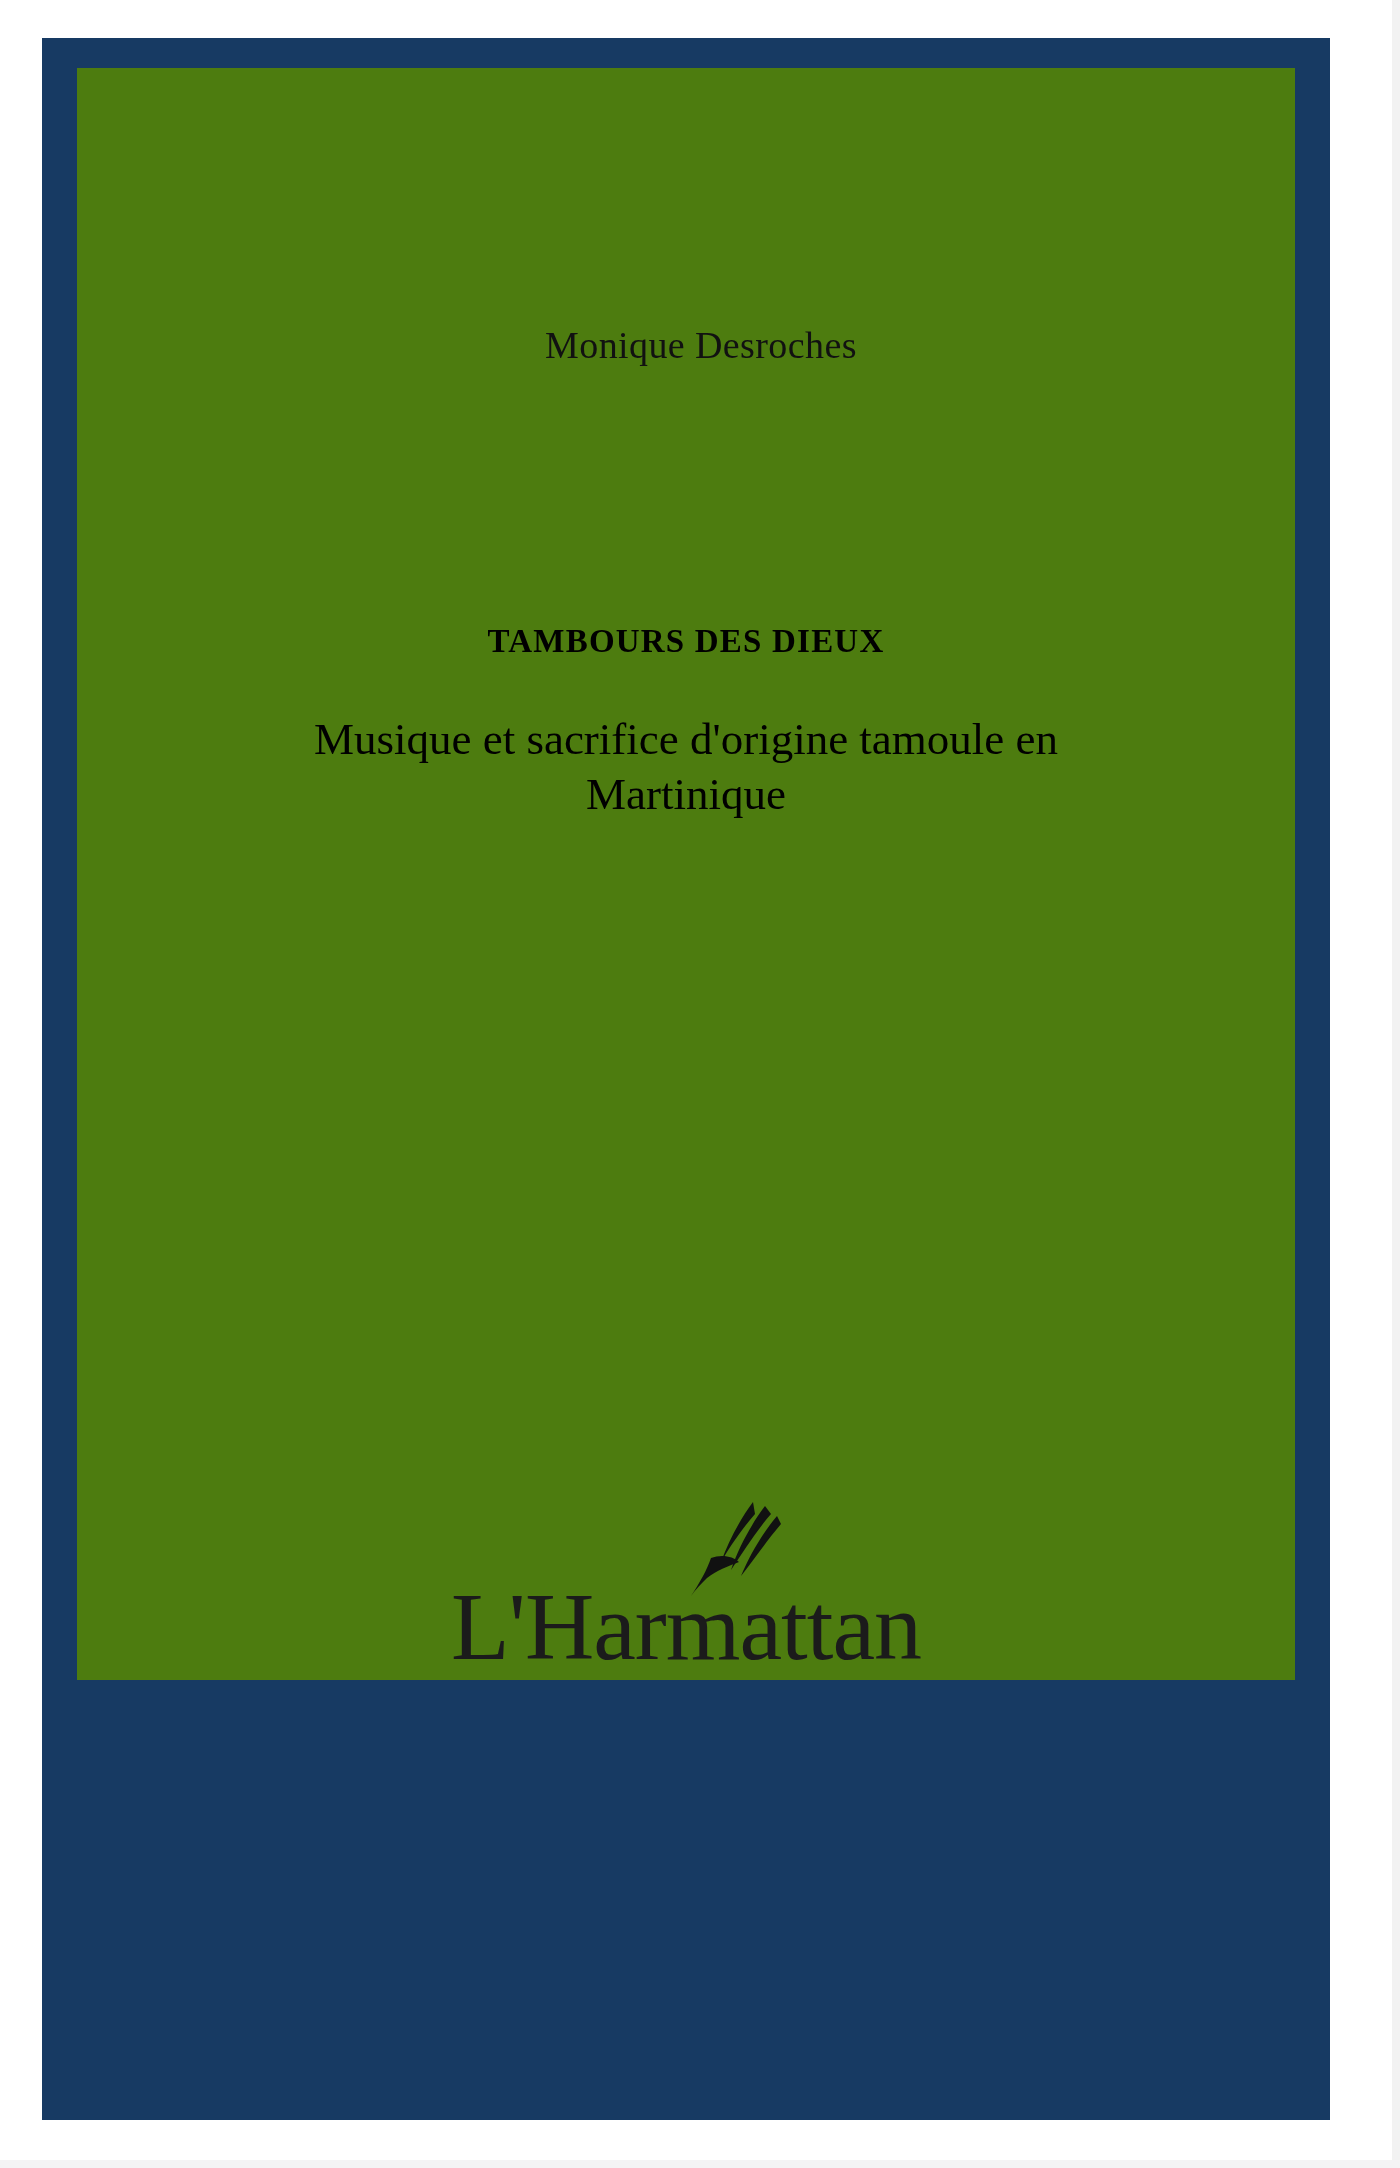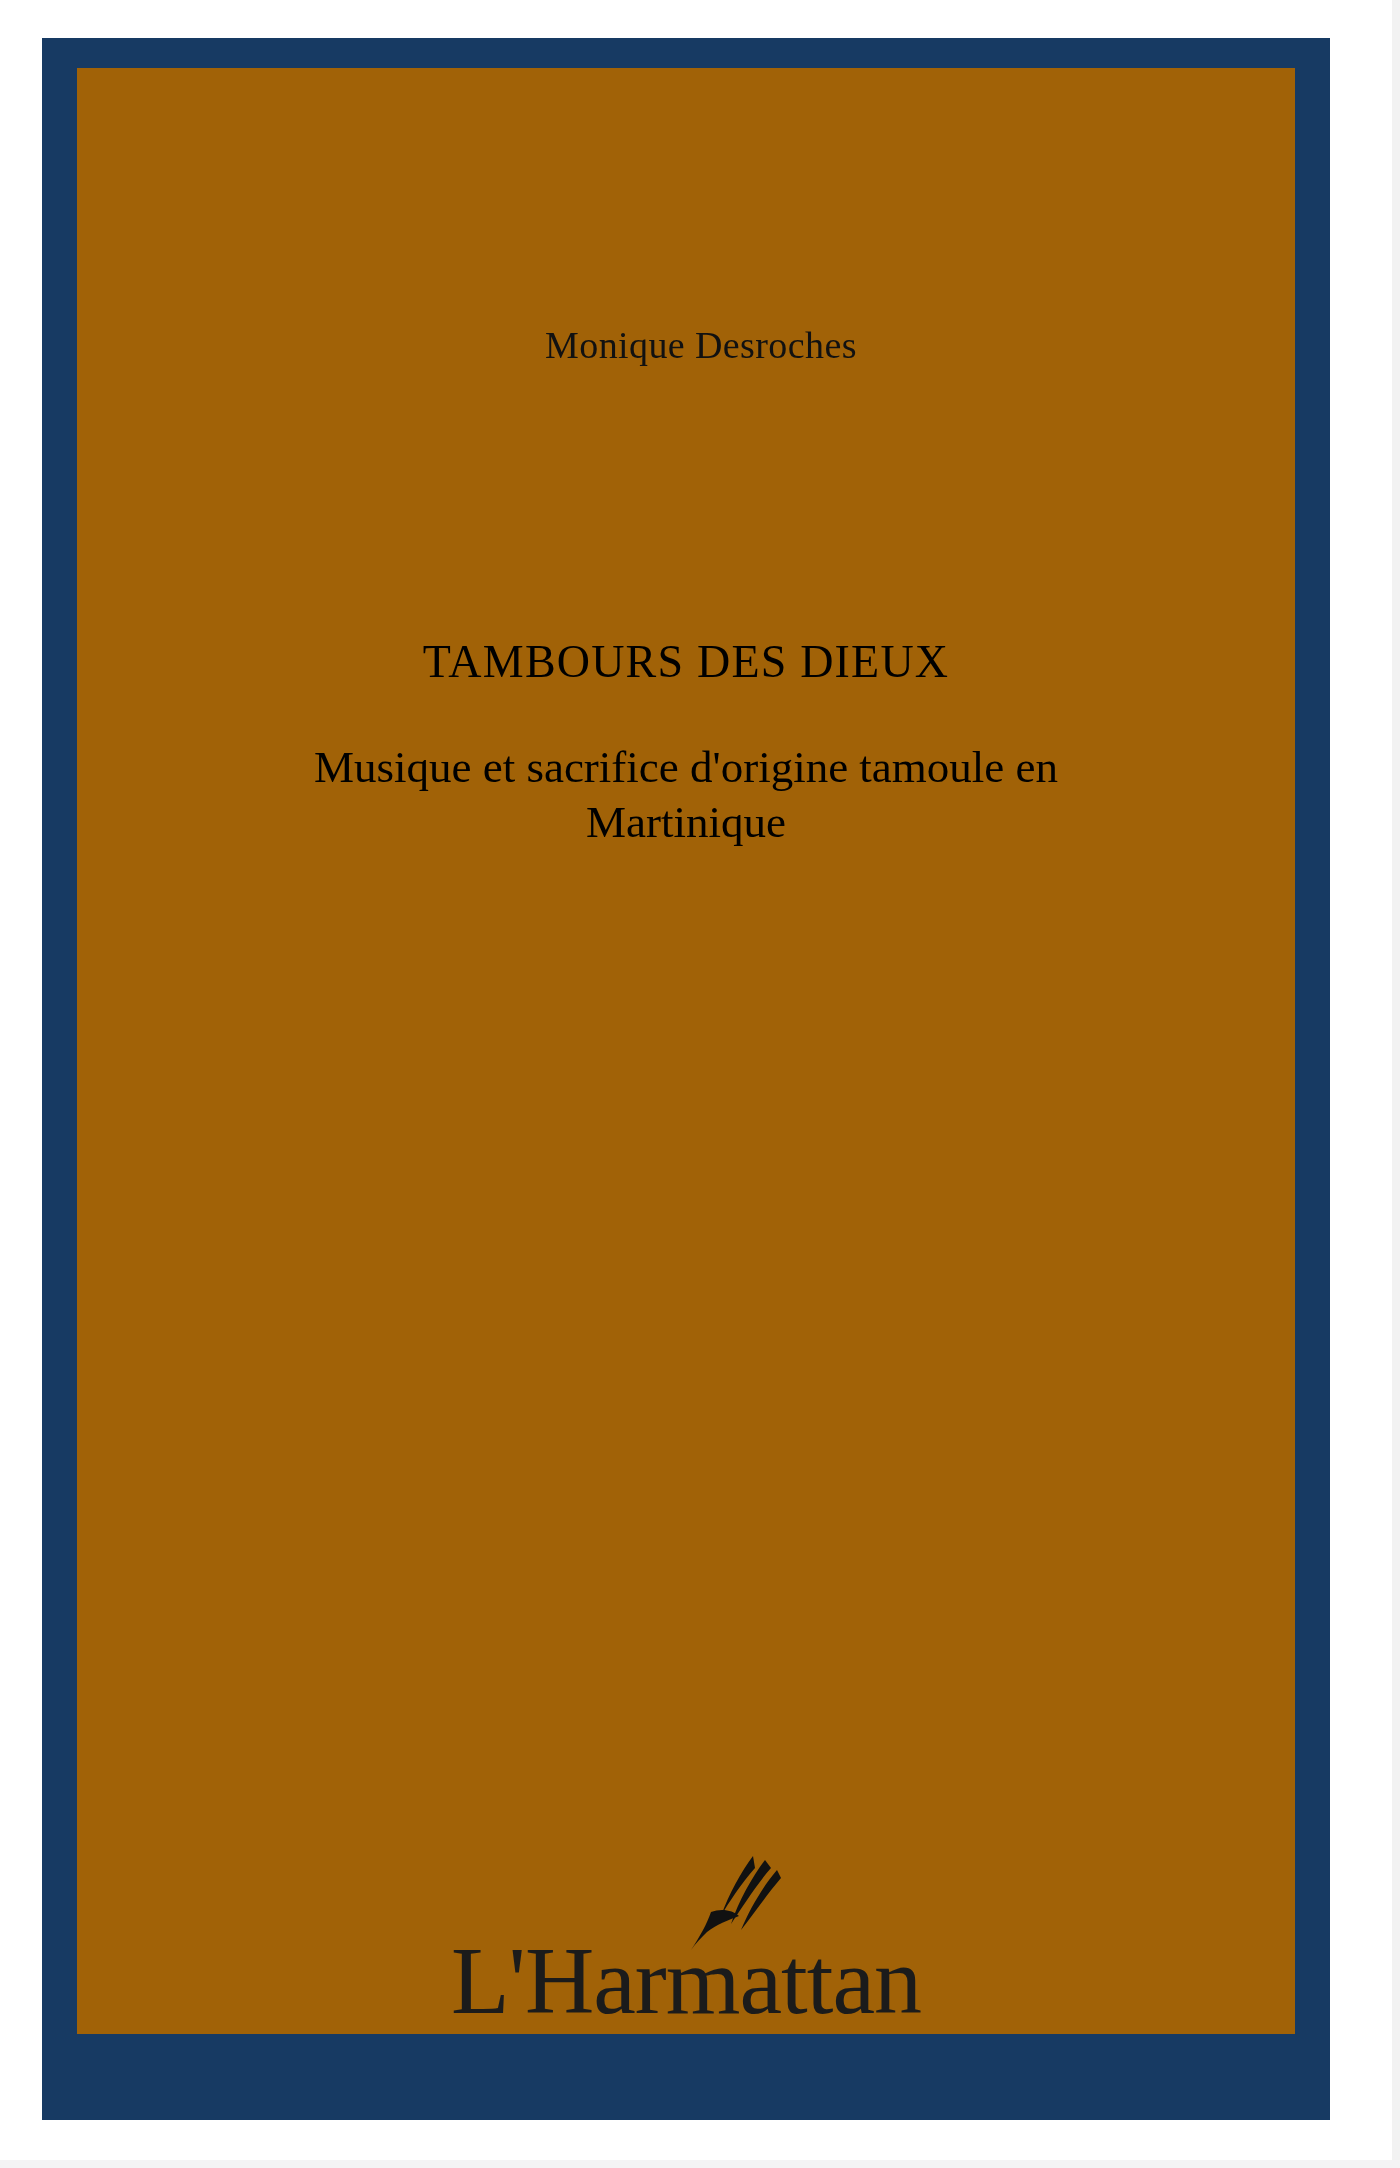--- a/index.html
+++ b/index.html
@@ -32,22 +32,22 @@
     background: #173A63;
     box-sizing: border-box;
   }
 
   
   .cover-inner {
     position: absolute;
     left: 35px;
     top: 30px;
     width: 1218px;
-    height: 1966px;
-    background: #a16207;
+    height: 1612px;
+    background: #4d7c0f;
     box-sizing: border-box;
   }
 
   
   .paper-edge-right {
     position: absolute;
     right: 0;
     top: 0;
     width: 8px;
     height: 2168px;
@@ -82,25 +82,25 @@
     top: 555px;
     width: 100%;
     text-align: center;
     box-sizing: border-box;
     padding-left: 18px;
     padding-right: 18px;
   }
 
   .main-title {
     font-family: "Liberation Serif", serif;
-    font-weight: normal;
-    font-size: 46px;
+    font-weight: bold;
+    font-size: 33px;
     letter-spacing: 1.2px;
     color: #000000;
-    margin: 12px;
+    margin: 0;
   }
 
   .subtitle {
     font-family: "Liberation Serif", serif;
     font-weight: normal;
     font-size: 45px;
     line-height: 1.22;
     color: #000000;
     margin: 52px auto 0 auto;
     max-width: 880px;

